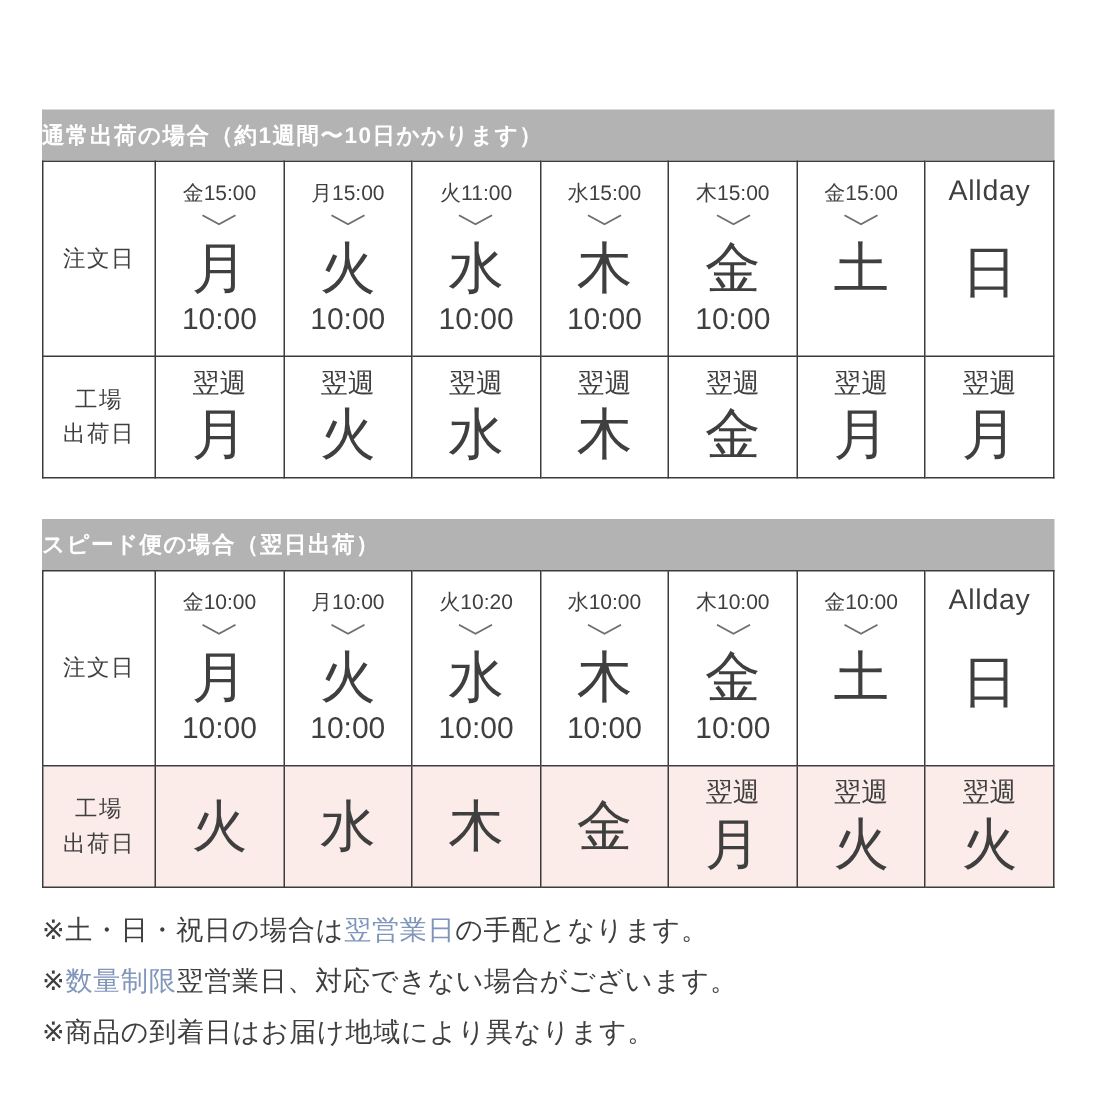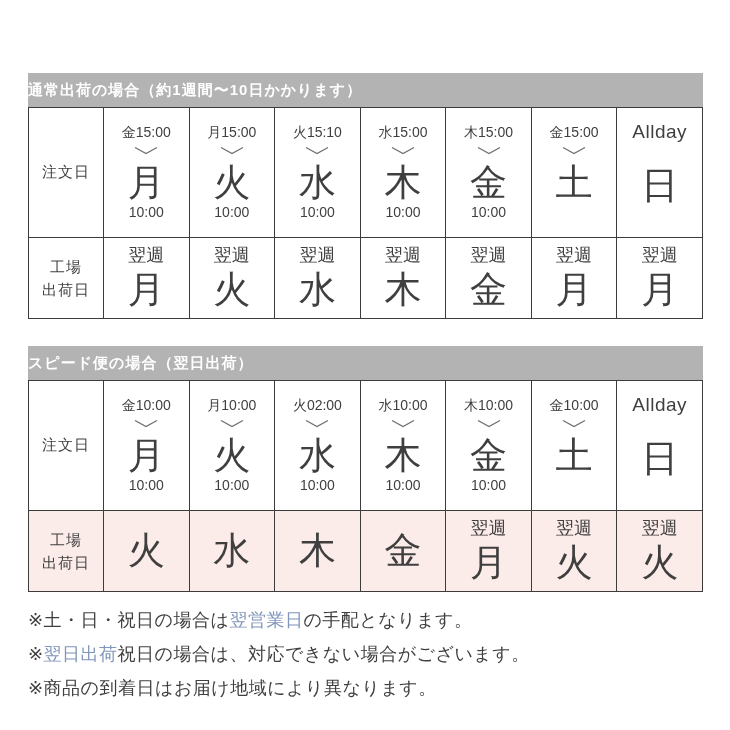--- a/index.html
+++ b/index.html
@@ -26,21 +26,21 @@
   tr.order-row{height:130px;}
   tr.ship-row{height:81px;padding-left:46px;}
   td.lbl{font-size:15px;letter-spacing:1px;color:var(--text);}
   td.lbl2{white-space:pre-line;line-height:1.55;}
   .ostack,.sstack{display:flex;flex-direction:column;align-items:center;justify-content:flex-end;height:100%;}
   .toptxt{font-size:14px;line-height:1.2;}
   .toptxt.latin{font-size:19px;font-weight:300;letter-spacing:0.5px;}
   .chevwrap{height:9px;margin:5px 0 7px;color:#6f6f6f;line-height:0;}
   .ghost{visibility:hidden;}
   .big{font-size:37px;font-weight:300;line-height:1.12;}
-  .time{font-size:14px;margin-top:1px;line-height:1.2;}
+  .time{font-size:20px;margin-top:1px;line-height:1.2;}
   .next{font-size:18px;margin-bottom:2px;line-height:1.2;}
   tr.hl td{background:var(--hl-bg);}
   .sched.second{margin-top:27px;}
   .notes{margin-top:15px;}
   .note{margin:0 0 7px 0;font-size:18px;line-height:1.5;letter-spacing:0.5px;}
   .accent{color:var(--accent);}
 </style>
 </head>
 <body>
 
@@ -73,21 +73,21 @@
                 <div class="toptxt">月15:00</div>
                 <div class="chevwrap"><svg width="26" height="9" viewBox="0 0 26 9" aria-hidden="true">
                     <polyline points="2,1.5 13,7.5 24,1.5" fill="none" stroke="currentColor" stroke-width="1.3"></polyline>
                   </svg></div>
                 <div class="big">火</div>
                 <div class="time">10:00</div>
               </div>
             </td>
             <td class="ocell">
               <div class="ostack">
-                <div class="toptxt">火15:10</div>
+                <div class="toptxt">火11:00</div>
                 <div class="chevwrap"><svg width="26" height="9" viewBox="0 0 26 9" aria-hidden="true">
                     <polyline points="2,1.5 13,7.5 24,1.5" fill="none" stroke="currentColor" stroke-width="1.3"></polyline>
                   </svg></div>
                 <div class="big">水</div>
                 <div class="time">10:00</div>
               </div>
             </td>
             <td class="ocell">
               <div class="ostack">
                 <div class="toptxt">水15:00</div>
@@ -206,21 +206,21 @@
                 <div class="toptxt">月10:00</div>
                 <div class="chevwrap"><svg width="26" height="9" viewBox="0 0 26 9" aria-hidden="true">
                     <polyline points="2,1.5 13,7.5 24,1.5" fill="none" stroke="currentColor" stroke-width="1.3"></polyline>
                   </svg></div>
                 <div class="big">火</div>
                 <div class="time">10:00</div>
               </div>
             </td>
             <td class="ocell">
               <div class="ostack">
-                <div class="toptxt">火02:00</div>
+                <div class="toptxt">火10:20</div>
                 <div class="chevwrap"><svg width="26" height="9" viewBox="0 0 26 9" aria-hidden="true">
                     <polyline points="2,1.5 13,7.5 24,1.5" fill="none" stroke="currentColor" stroke-width="1.3"></polyline>
                   </svg></div>
                 <div class="big">水</div>
                 <div class="time">10:00</div>
               </div>
             </td>
             <td class="ocell">
               <div class="ostack">
                 <div class="toptxt">水10:00</div>
@@ -303,17 +303,17 @@
                 <div class="big">火</div>
               </div>
             </td>
           </tr>
         </tbody>
     </table>
   </section>
 
   <div class="notes">
       <p class="note"><span>※土・日・祝日の場合は</span><span class="accent">翌営業日</span><span>の手配となります。</span></p>
-      <p class="note"><span>※</span><span class="accent">翌日出荷</span><span>祝日の場合は、対応できない場合がございます。</span></p>
+      <p class="note"><span>※</span><span class="accent">数量制限</span><span>翌営業日、対応できない場合がございます。</span></p>
       <p class="note"><span>※商品の到着日はお届け地域により異なります。</span></p>
     </div>
 
 </div>
 
 </body></html>

